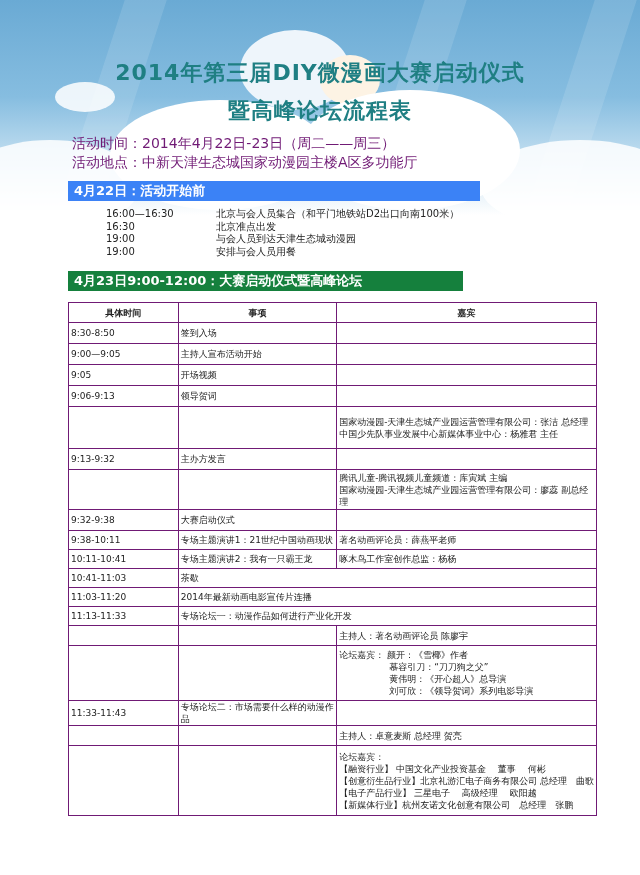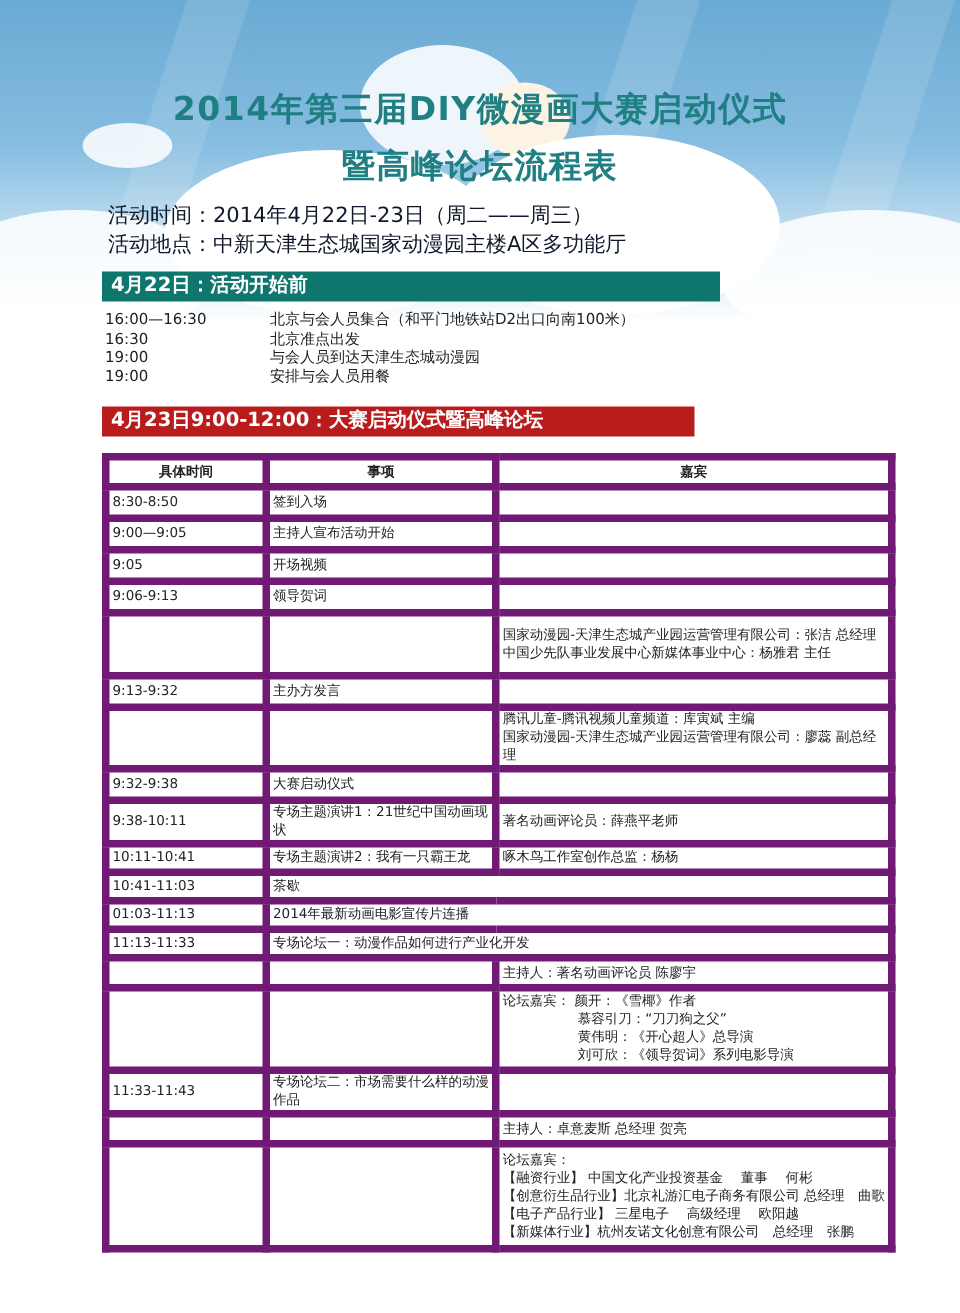--- a/index.html
+++ b/index.html
@@ -18,38 +18,38 @@
   .cloud.cream { background: #fdf3e4; }
 
   .title {
     position: absolute; left: 0; width: 640px; text-align: center;
     font-family: "DejaVu Sans", sans-serif; font-weight: bold;
     color: #1f7f83; font-size: 22px; letter-spacing: 1px;
   }
   .title.l1 { top: 58px; }
   .title.l2 { top: 96px; }
 
-  .info { position: absolute; left: 72px; font-size: 14px; color: #0f172a; white-space: nowrap; }
+  .info { position: absolute; left: 72px; font-size: 14px; color: #701a75; white-space: nowrap; }
   .info.l1 { top: 135px; }
   .info.l2 { top: 154px; }
 
   .bar { position: absolute; left: 68px; height: 20px; color: #fff; font-weight: bold; font-size: 13px; line-height: 20px; padding-left: 6px; white-space: nowrap; }
-  .bar.green { top: 181px; width: 412px; background: #0f766e; }
-  .bar.blue { top: 271px; width: 395px; background: #b91c1c; }
+  .bar.green { top: 181px; width: 412px; background: #3b82f6; }
+  .bar.blue { top: 271px; width: 395px; background: #15803d; }
 
   .sched { position: absolute; left: 70px; font-size: 10px; color: #222; }
-  .sched .row { height: 12.5px; line-height: 12.5px; white-space: nowrap; }
+  .sched .row { height: 12.5px; line-height: 12.5px; white-space: nowrap; margin-left: 36px; }
   .sched .t { display: inline-block; width: 110px; }
 
   table.prog {
     position: absolute; left: 68px; top: 302px; width: 529px;
     border-collapse: collapse; font-size: 9px; color: #222;
   }
   table.prog td, table.prog th {
-    border: 5px solid #701a75; padding: 0 2px; vertical-align: middle; line-height: 12px; text-align: left;
+    border: 1px solid #701a75; padding: 0 2px; vertical-align: middle; line-height: 12px; text-align: left;
   }
   table.prog th { font-weight: bold; text-align: center; height: 19px; font-size: 9px; }
   table.prog tr.r { height: 21px; }
   .c1 { width: 114px; }
   .c2 { width: 166px; }
   .line { white-space: nowrap; }
   .indent { padding-left: 50px; }
 </style>
 </head>
 <body>
@@ -146,21 +146,21 @@
   <tr style="height:19px;">
     <td>10:11-10:41</td>
     <td>专场主题演讲2：我有一只霸王龙</td>
     <td>啄木鸟工作室创作总监：杨杨</td>
   </tr>
   <tr style="height:19px;">
     <td>10:41-11:03</td>
     <td colspan="2">茶歇</td>
   </tr>
   <tr style="height:19px;">
-    <td>01:03-11:13</td>
+    <td>11:03-11:20</td>
     <td colspan="2">2014年最新动画电影宣传片连播</td>
   </tr>
   <tr style="height:19px;">
     <td>11:13-11:33</td>
     <td colspan="2">专场论坛一：动漫作品如何进行产业化开发</td>
   </tr>
   <tr style="height:20px;margin-top:48px;">
     <td></td>
     <td></td>
     <td>主持人：著名动画评论员 陈廖宇</td>

